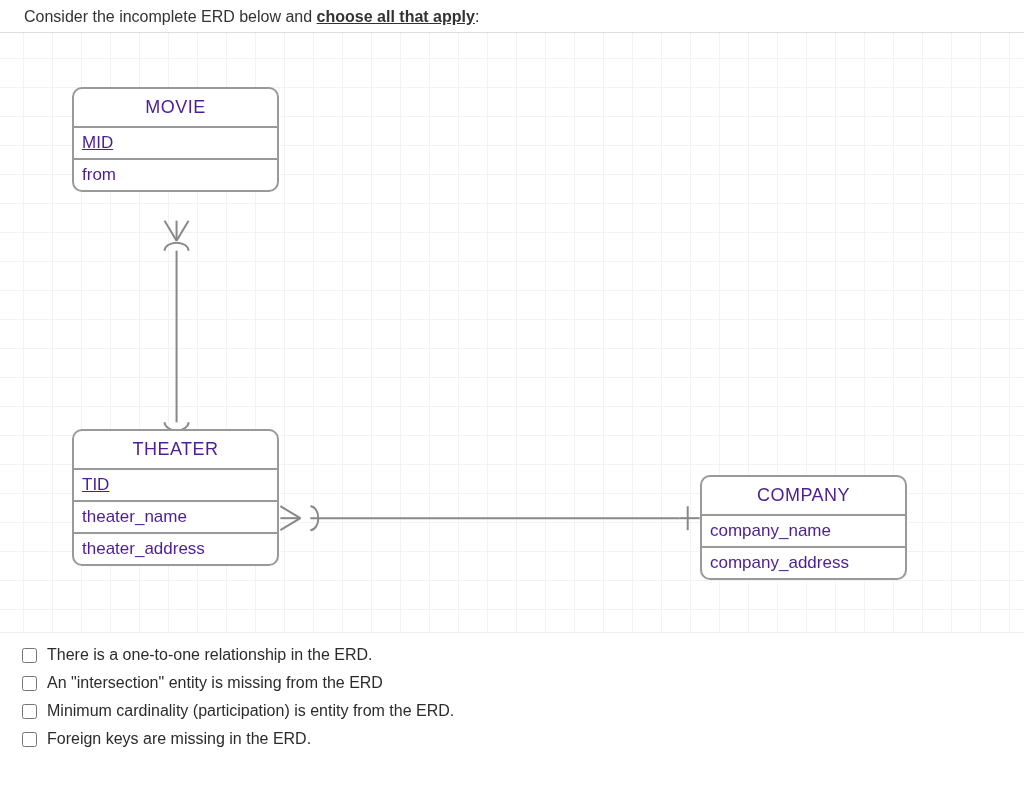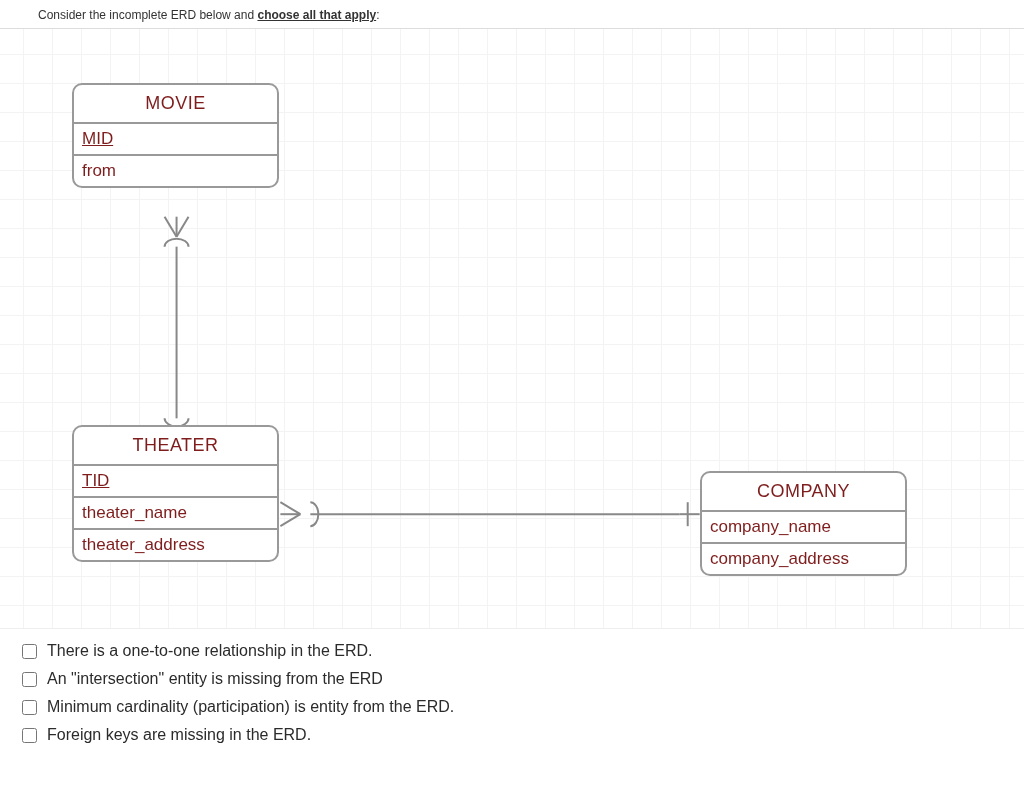--- a/index.html
+++ b/index.html
@@ -4,22 +4,22 @@
 <style>
   * { box-sizing: border-box; margin: 0; padding: 0; }
   body {
     font-family: Arial, Helvetica, sans-serif;
     font-size: 16px;
     color: #333;
     background: #fff;
     width: 1024px;
   }
   .question-text {
-    padding: 8px 22px 6px 38px;
-    font-size: 12px;
+    padding: 8px 22px 6px 24px;
+    font-size: 16px;
     border-bottom: 1px solid #ddd;
   }
   .bold-underline {
     font-weight: 700;
     text-decoration: underline;
   }
   .diagram-area {
     position: relative;
     height: 600px;
     background-image:
@@ -36,27 +36,27 @@
     border: 2px solid #999;
     border-radius: 10px;
     overflow: hidden;
   }
   .entity-header {
     text-align: center;
     font-size: 18px;
     padding: 8px 4px;
     border-bottom: 2px solid #999;
     letter-spacing: 0.5px;
-    color: #7f1d1d;
+    color: #4c1d95;
   }
   .entity-row {
     padding: 5px 8px;
     border-bottom: 2px solid #999;
     font-size: 17px;
-    color: #7f1d1d;
+    color: #4c1d95;
   }
   .entity-row:last-child { border-bottom: none; }
   .pk { text-decoration: underline; }
   .svg-layer {
     position: absolute;
     top: 0; left: 0;
     width: 100%; height: 100%;
     pointer-events: none;
   }
   .options {

